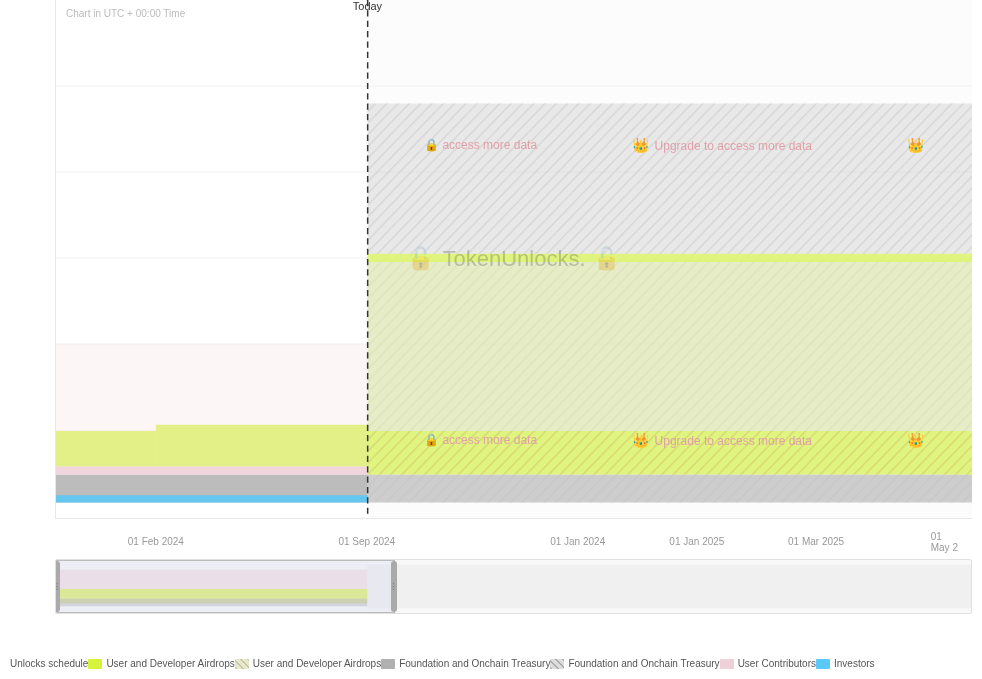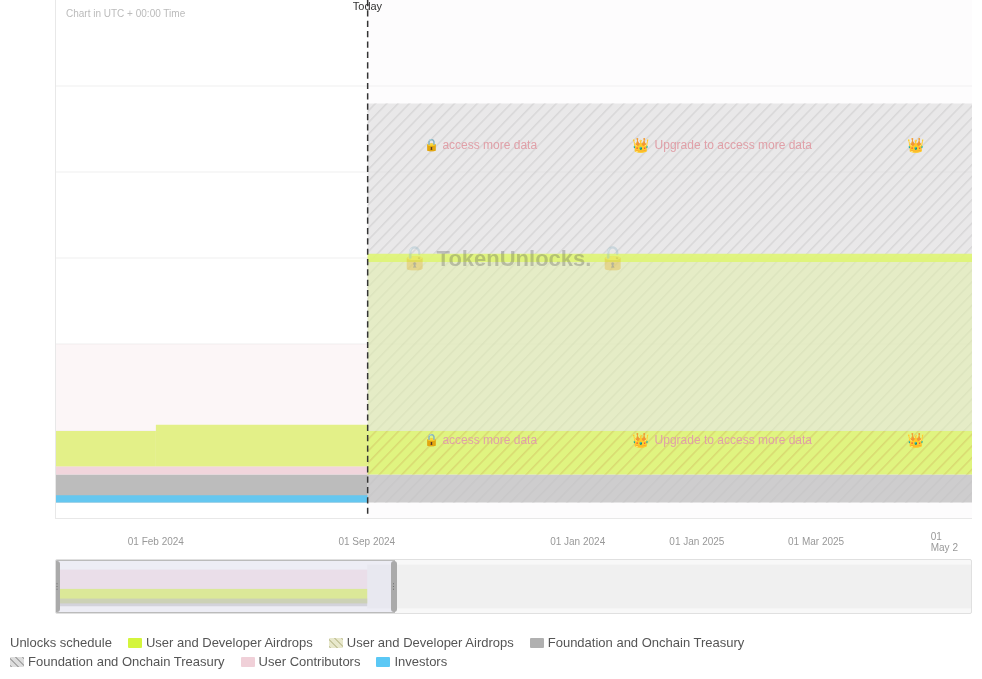--- a/index.html
+++ b/index.html
@@ -118,22 +118,22 @@
     
     .legend {
       position: absolute;
       bottom: 10px;
       left: 0;
       right: 0;
       padding: 0 10px;
       display: flex;
       flex-wrap: wrap;
       align-items: center;
-      gap: 4px 16px;
-      font-size: 13px;
+      gap: 4px 0;
+      font-size: 10px;
       color: #555;
     }
     .legend-item {
       display: flex;
       align-items: center;
       gap: 4px;
     }
     .legend-swatch {
       width: 14px;
       height: 10px;
@@ -163,21 +163,21 @@
         #aaa 2px,
         transparent 2px,
         transparent 5px
       );
       background-color: #ddd;
       border-radius: 1px;
       flex-shrink: 0;
     }
     .upgrade-text {
       display: flex;
-      align-items: center;
+      align-items: flex-end;
       gap: 5px;
       color: #e0a0a8;
       font-size: 12px;
       padding: 4px 12px;
     }
     .crown-icon {
       font-size: 14px;
     }
     
     .watermark {
@@ -186,21 +186,21 @@
       left: 50%;
       transform: translate(-50%, -50%);
       display: flex;
       align-items: center;
       gap: 8px;
       opacity: 0.3;
       pointer-events: none;
     }
     .watermark-text {
       font-size: 22px;
-      font-weight: 700;
+      font-weight: 400;
       color: #555;
     }
     .lock-icon {
       font-size: 22px;
       color: #e07070;
     }
     
     .chart-svg {
       position: absolute;
       top: 0;

